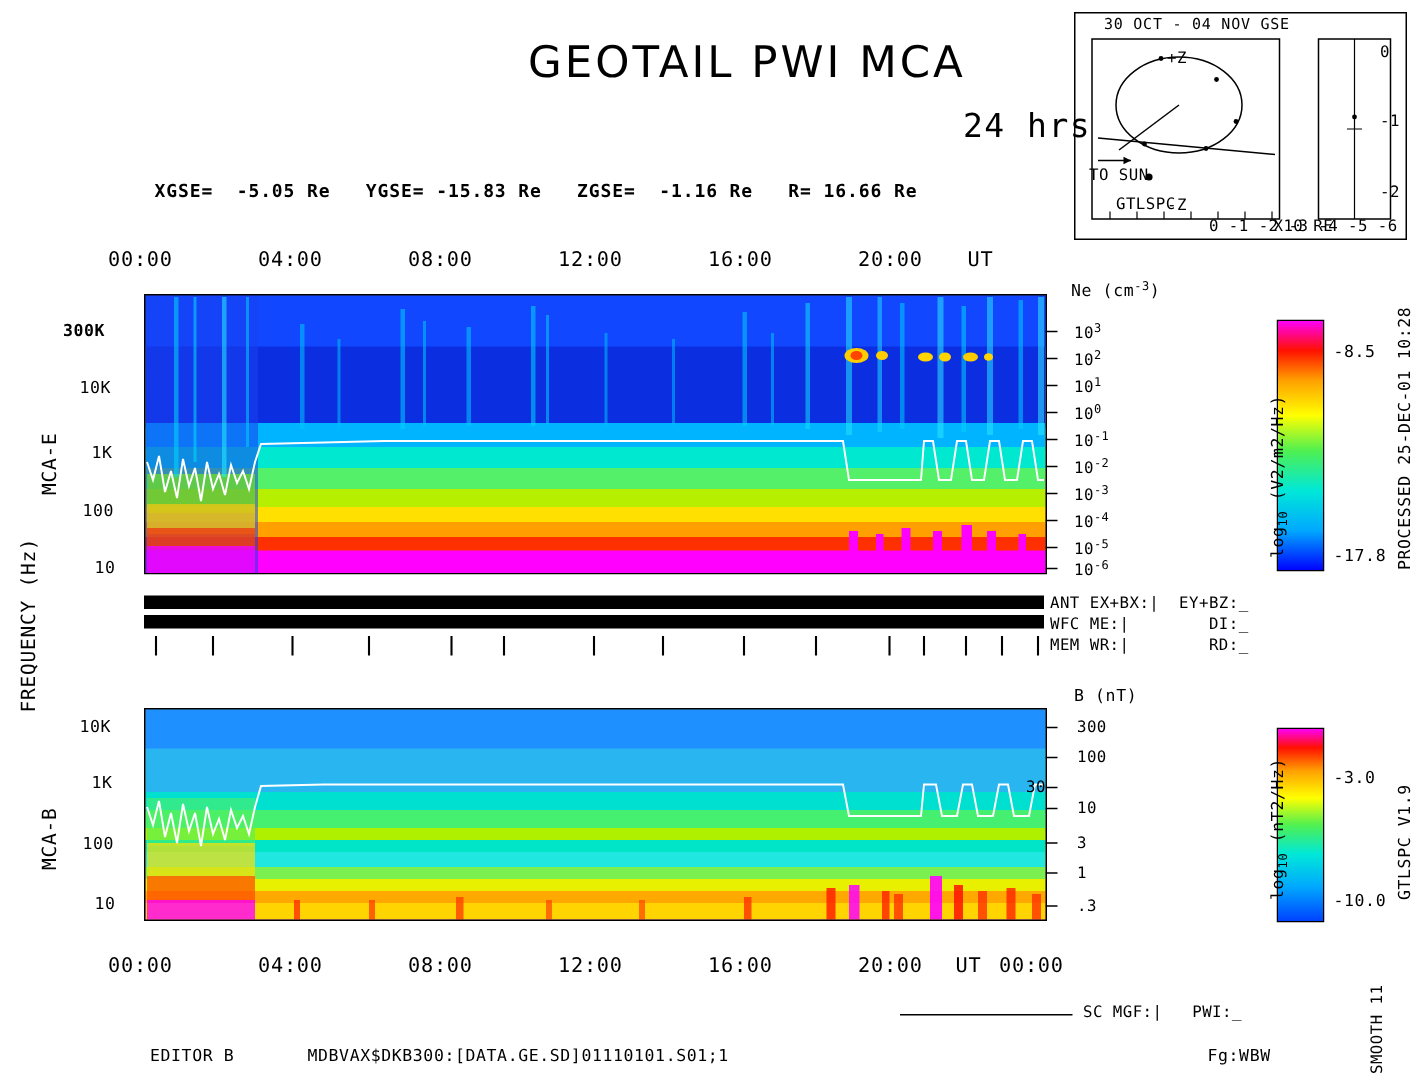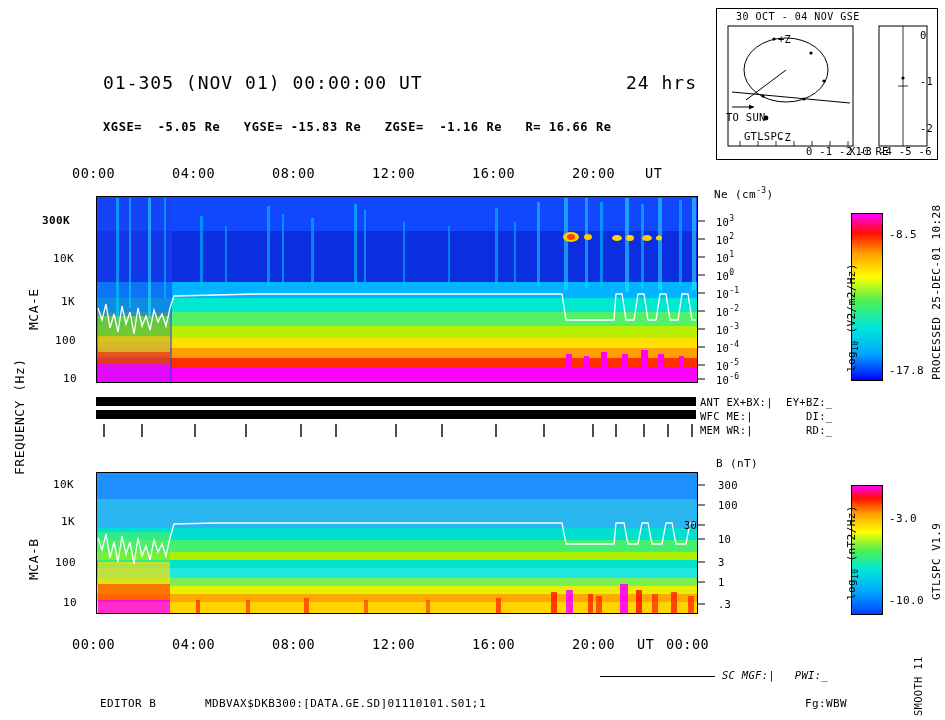--- a/index.html
+++ b/index.html
@@ -6,21 +6,21 @@
   body{width:945px;height:720px;overflow:hidden;font-family:"DejaVu Sans Mono","Liberation Mono",monospace;color:#000;}
   #root{position:relative;width:945px;height:720px;}
   .abs{position:absolute;}
   .mono{font-family:"DejaVu Sans Mono","Liberation Mono",monospace;}
   .nowrap{white-space:pre;}
 
   
   .hdr-univ{left:103px;top:32px;font-size:19px;letter-spacing:0.5px;font-family:"DejaVu Sans","Liberation Sans",sans-serif;}
   .hdr-title{left:352px;top:24px;font-size:29px;letter-spacing:2px;font-family:"DejaVu Sans","Liberation Sans",sans-serif;}
   .hdr-date{left:103px;top:72px;font-size:18px;letter-spacing:1px;}
-  .hdr-hrs{left:626px;top:72px;font-size:18px;letter-spacing:1px;}
+  .hdr-hrs{left:642px;top:72px;font-size:22px;letter-spacing:1px;}
   .hdr-gse{left:103px;top:120px;font-size:12px;letter-spacing:0.6px;font-weight:bold;}
   .hdr-gsm{left:103px;top:126px;font-size:12.5px;letter-spacing:0.6px;}
 
   
   .orbitbox{left:716px;top:8px;width:220px;height:150px;border:1px solid #000;}
   .orbit-title{left:736px;top:11px;font-size:10px;letter-spacing:0.5px;}
   .orbit-svg{left:716px;top:8px;}
 
   
   .taxis{font-size:13.5px;letter-spacing:0.5px;}
@@ -34,21 +34,21 @@
 
   
   .statusbar{background:#000;}
   .footline{height:1px;background:#000;}
 </style>
 </head>
 <body>
 
 <div id="root">
 
-  <div class="abs hdr-date mono nowrap">01-305 (NOV 01) 00:00:00 UT</div>
+  <div class="abs hdr-title">GEOTAIL  PWI  MCA</div>
   <div class="abs hdr-hrs mono nowrap">24 hrs</div>
   <div class="abs hdr-gse mono nowrap">XGSE=  -5.05 Re   YGSE= -15.83 Re   ZGSE=  -1.16 Re   R= 16.66 Re</div>
 
   <div class="abs orbitbox"></div>
   <div class="abs orbit-title mono">30 OCT - 04 NOV  GSE</div>
   <svg class="abs orbit-svg" width="220" height="150">
 
     <rect x="12" y="18" width="125" height="120" fill="none" stroke="#000" stroke-width="1"></rect>
 
     <rect x="163" y="18" width="48" height="120" fill="none" stroke="#000" stroke-width="1"></rect>
@@ -373,21 +373,21 @@
   <div class="abs taxis mono" style="left:72px;top:636px;">00:00</div>
   <div class="abs taxis mono" style="left:172px;top:636px;">04:00</div>
   <div class="abs taxis mono" style="left:272px;top:636px;">08:00</div>
   <div class="abs taxis mono" style="left:372px;top:636px;">12:00</div>
   <div class="abs taxis mono" style="left:472px;top:636px;">16:00</div>
   <div class="abs taxis mono" style="left:572px;top:636px;">20:00</div>
   <div class="abs taxis mono" style="left:637px;top:636px;">UT</div>
   <div class="abs taxis mono" style="left:666px;top:636px;">00:00</div>
 
   <div class="abs footline" style="left:600px;top:676px;width:115px;"></div>
-  <div class="abs tiny2 mono nowrap" style="left:722px;top:669px;font-style:italic;">SC MGF:|   PWI:_</div>
+  <div class="abs tiny2 mono nowrap" style="left:722px;top:669px;">SC MGF:|   PWI:_</div>
 
   <div class="abs rot tiny mono" style="left:930px;top:380px;">PROCESSED 25-DEC-01  10:28</div>
   <div class="abs rot tiny mono" style="left:930px;top:600px;">GTLSPC   V1.9</div>
   <div class="abs rot tiny2 mono" style="left:912px;top:716px;">SMOOTH 11</div>
 
   <div class="abs tiny mono" style="left:100px;top:697px;">EDITOR B</div>
   <div class="abs tiny mono nowrap" style="left:205px;top:697px;">MDBVAX$DKB300:[DATA.GE.SD]01110101.S01;1</div>
   <div class="abs tiny mono" style="left:805px;top:697px;">Fg:WBW</div>
 
 </div>

